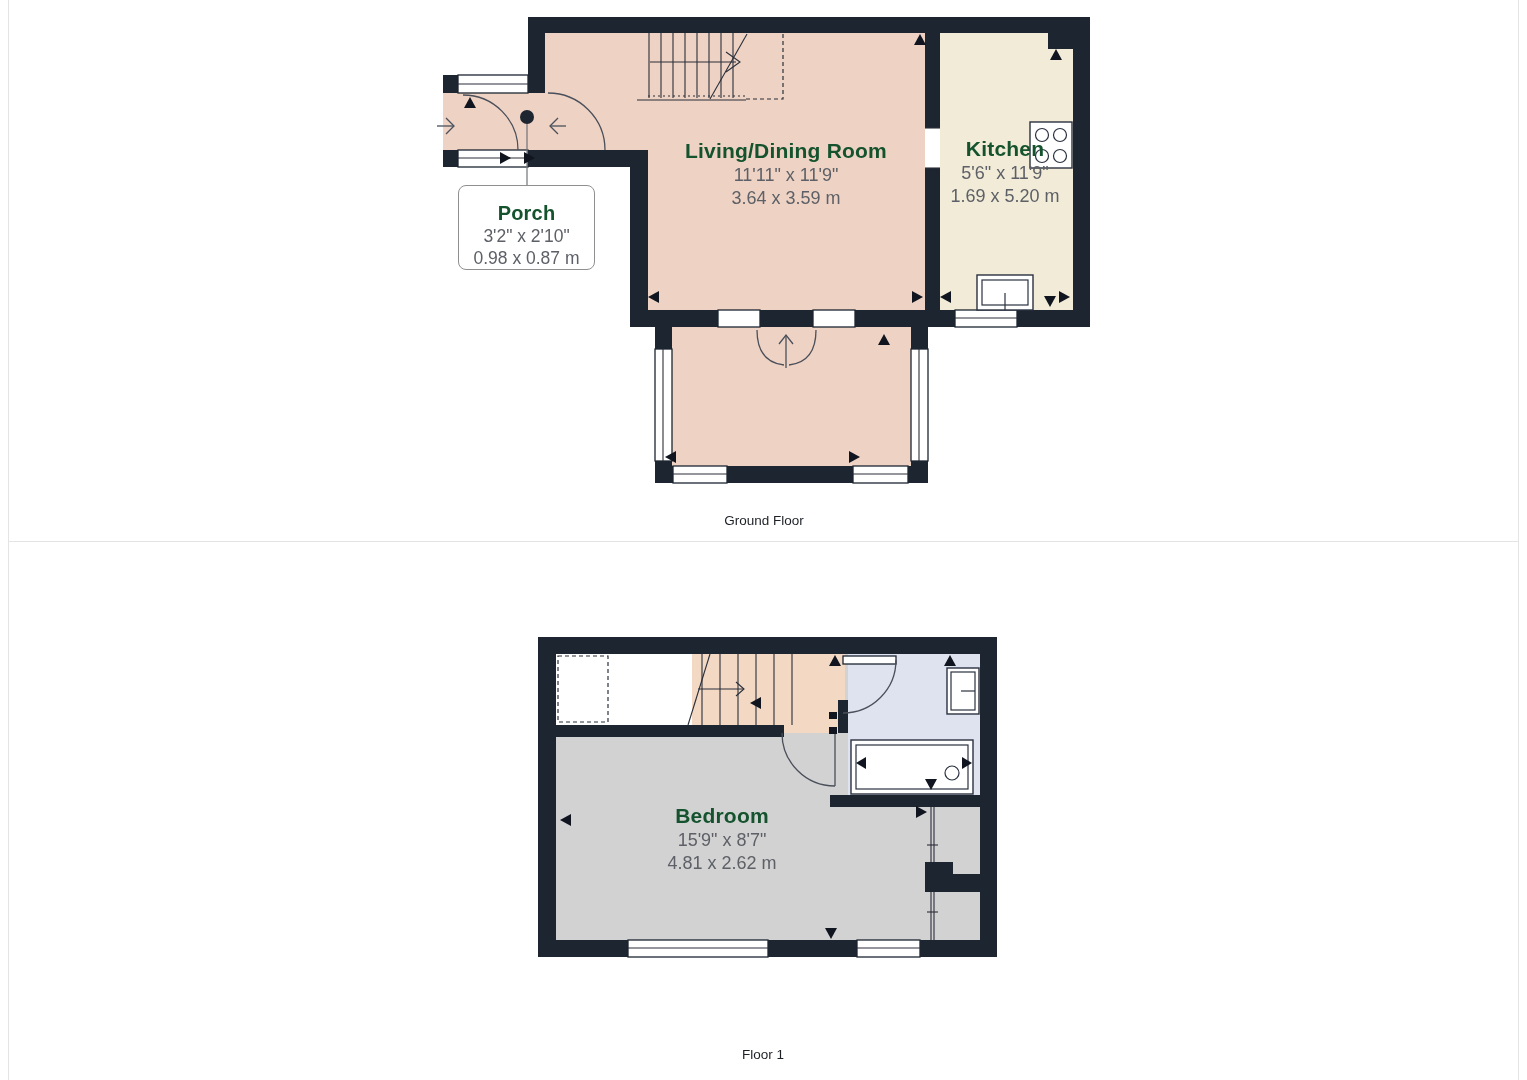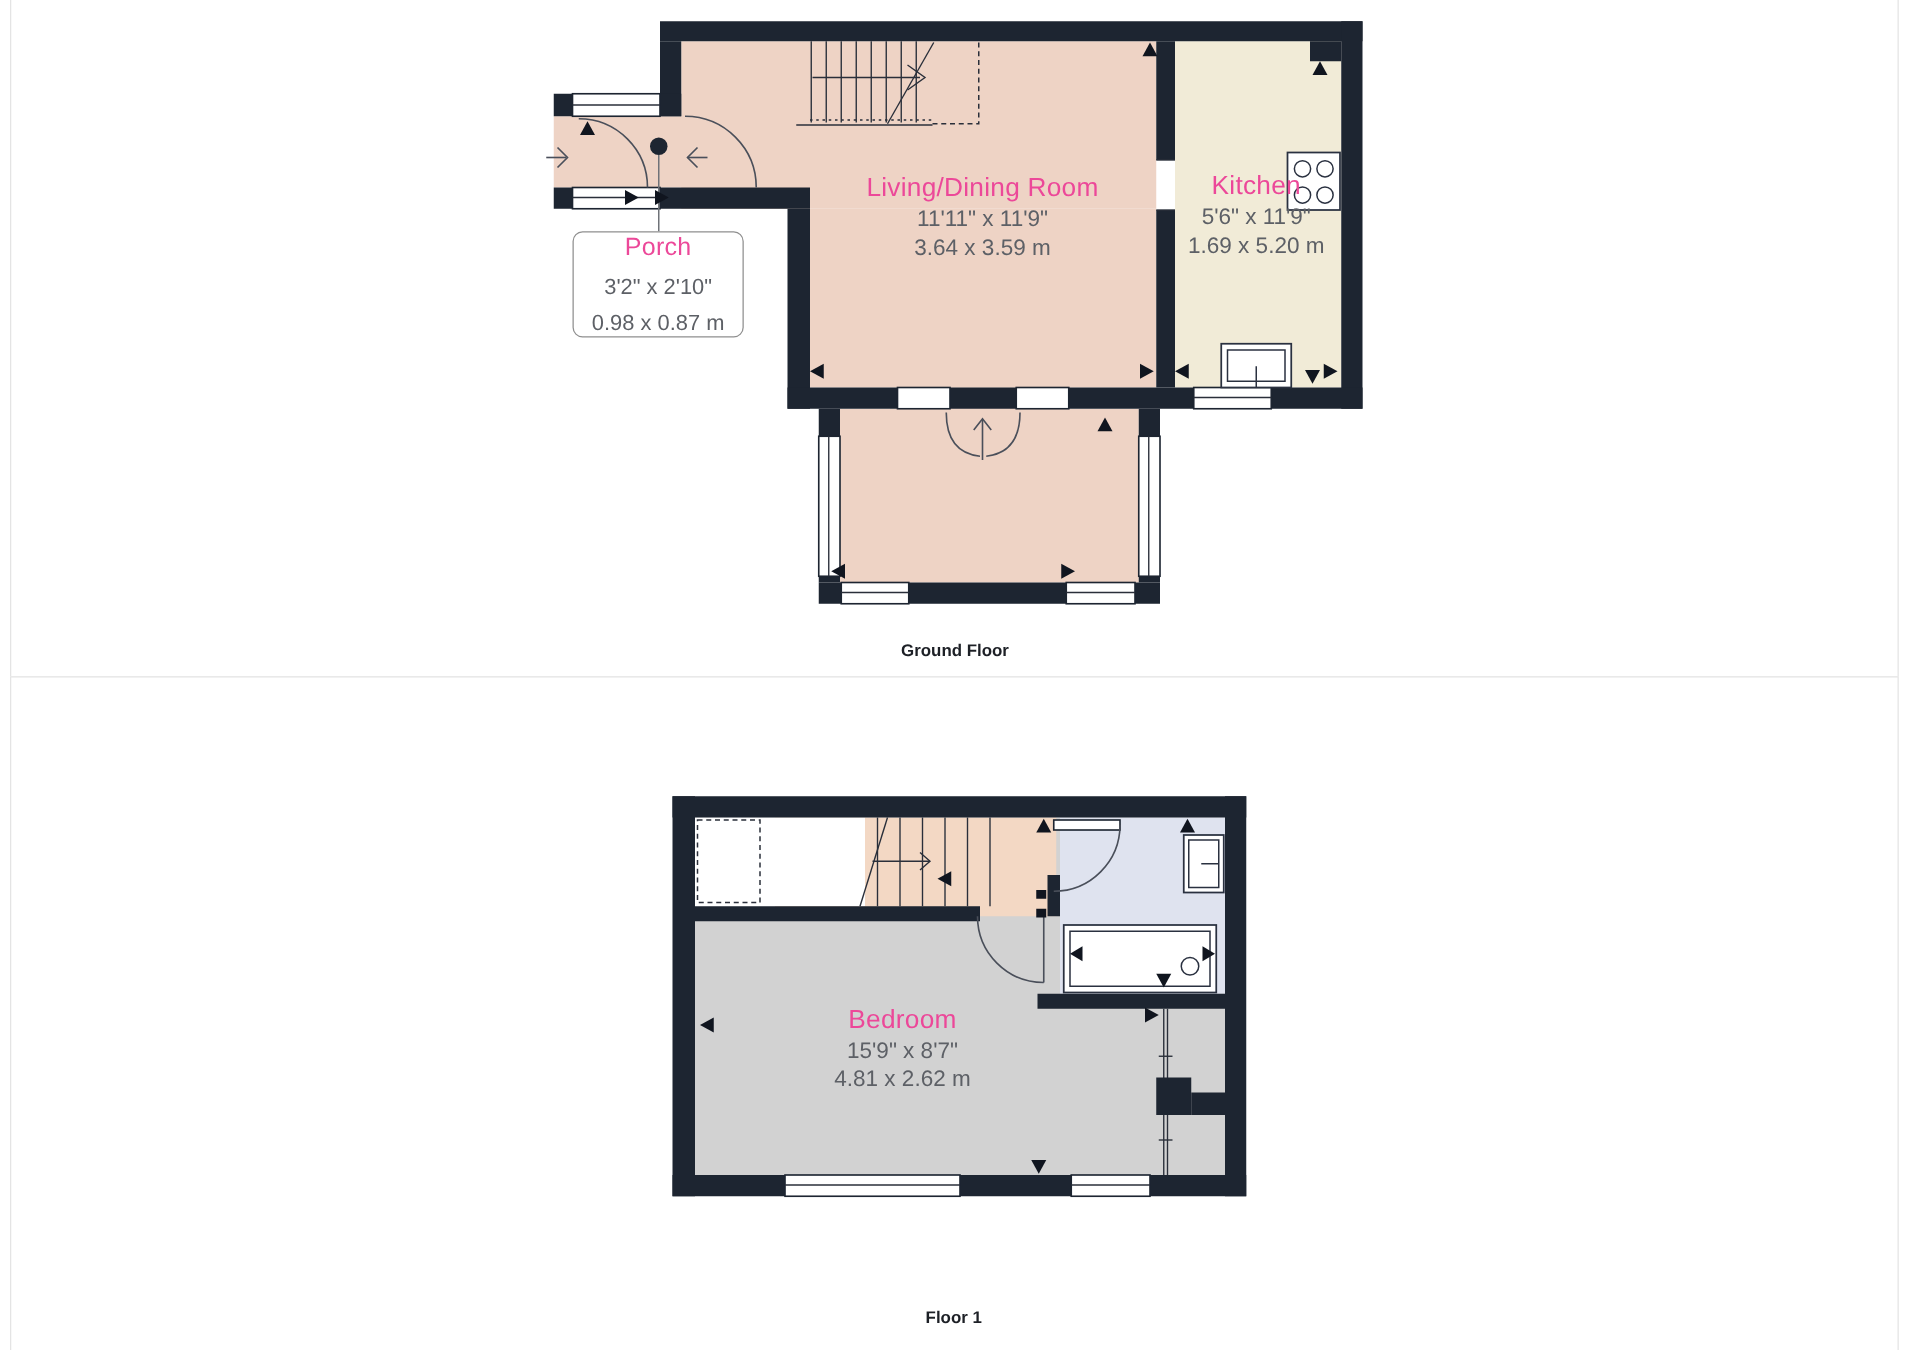--- a/index.html
+++ b/index.html
@@ -19,29 +19,29 @@
   .thin{stroke:#2a2f3a;stroke-width:1.1;fill:none;}
   .arc{stroke:#4a4f5a;stroke-width:1.3;fill:none;}
   .fixture{fill:#ffffff;stroke:#2a3140;stroke-width:1.4;}
   .fixline{stroke:#2a3140;stroke-width:1.2;fill:none;}
   .marker{fill:#10151f;}
   .dashline{stroke:#2a2f3a;stroke-width:1.2;fill:none;stroke-dasharray:4 3;}
   .dotline{stroke:#2a2f3a;stroke-width:1.2;fill:none;stroke-dasharray:2 3;}
   .leader{stroke:#6f7278;stroke-width:1.2;}
   .room-label{position:absolute;transform:translateX(-50%);text-align:center;
               white-space:nowrap;z-index:3;}
-  .room-name{font-size:21px;font-weight:400;color:#ec4899;line-height:26px;letter-spacing:.2px;}
+  .room-name{font-size:21px;font-weight:700;color:#14532d;line-height:26px;letter-spacing:.2px;}
   .room-dims{font-size:18px;color:#5d6066;line-height:23px;}
   .callout{position:absolute;left:458px;top:185px;width:135px;height:83px;background:#fff;
            border:1.5px solid #8f8f8f;border-radius:8px;display:flex;flex-direction:column;
-           align-items:center;justify-content:space-between;z-index:3;}
+           align-items:center;justify-content:flex-end;z-index:3;}
   .callout .room-name{font-size:20px;line-height:24px;}
   .callout .room-dims{font-size:17.5px;line-height:22px;}
   .floor-label{position:absolute;transform:translate(-50%,-50%);font-size:13.5px;
-               font-weight:700;color:#1d2026;z-index:3;white-space:nowrap;}
+               font-weight:400;color:#1d2026;z-index:3;white-space:nowrap;}
 </style>
 </head>
 <body>
 
 <div class="stage">
 
   <div class="panel" id="panel-ground"></div>
   <div class="panel" id="panel-floor1"></div>
 
   <svg class="plan" width="1527" height="1080" viewBox="0 0 1527 1080">

